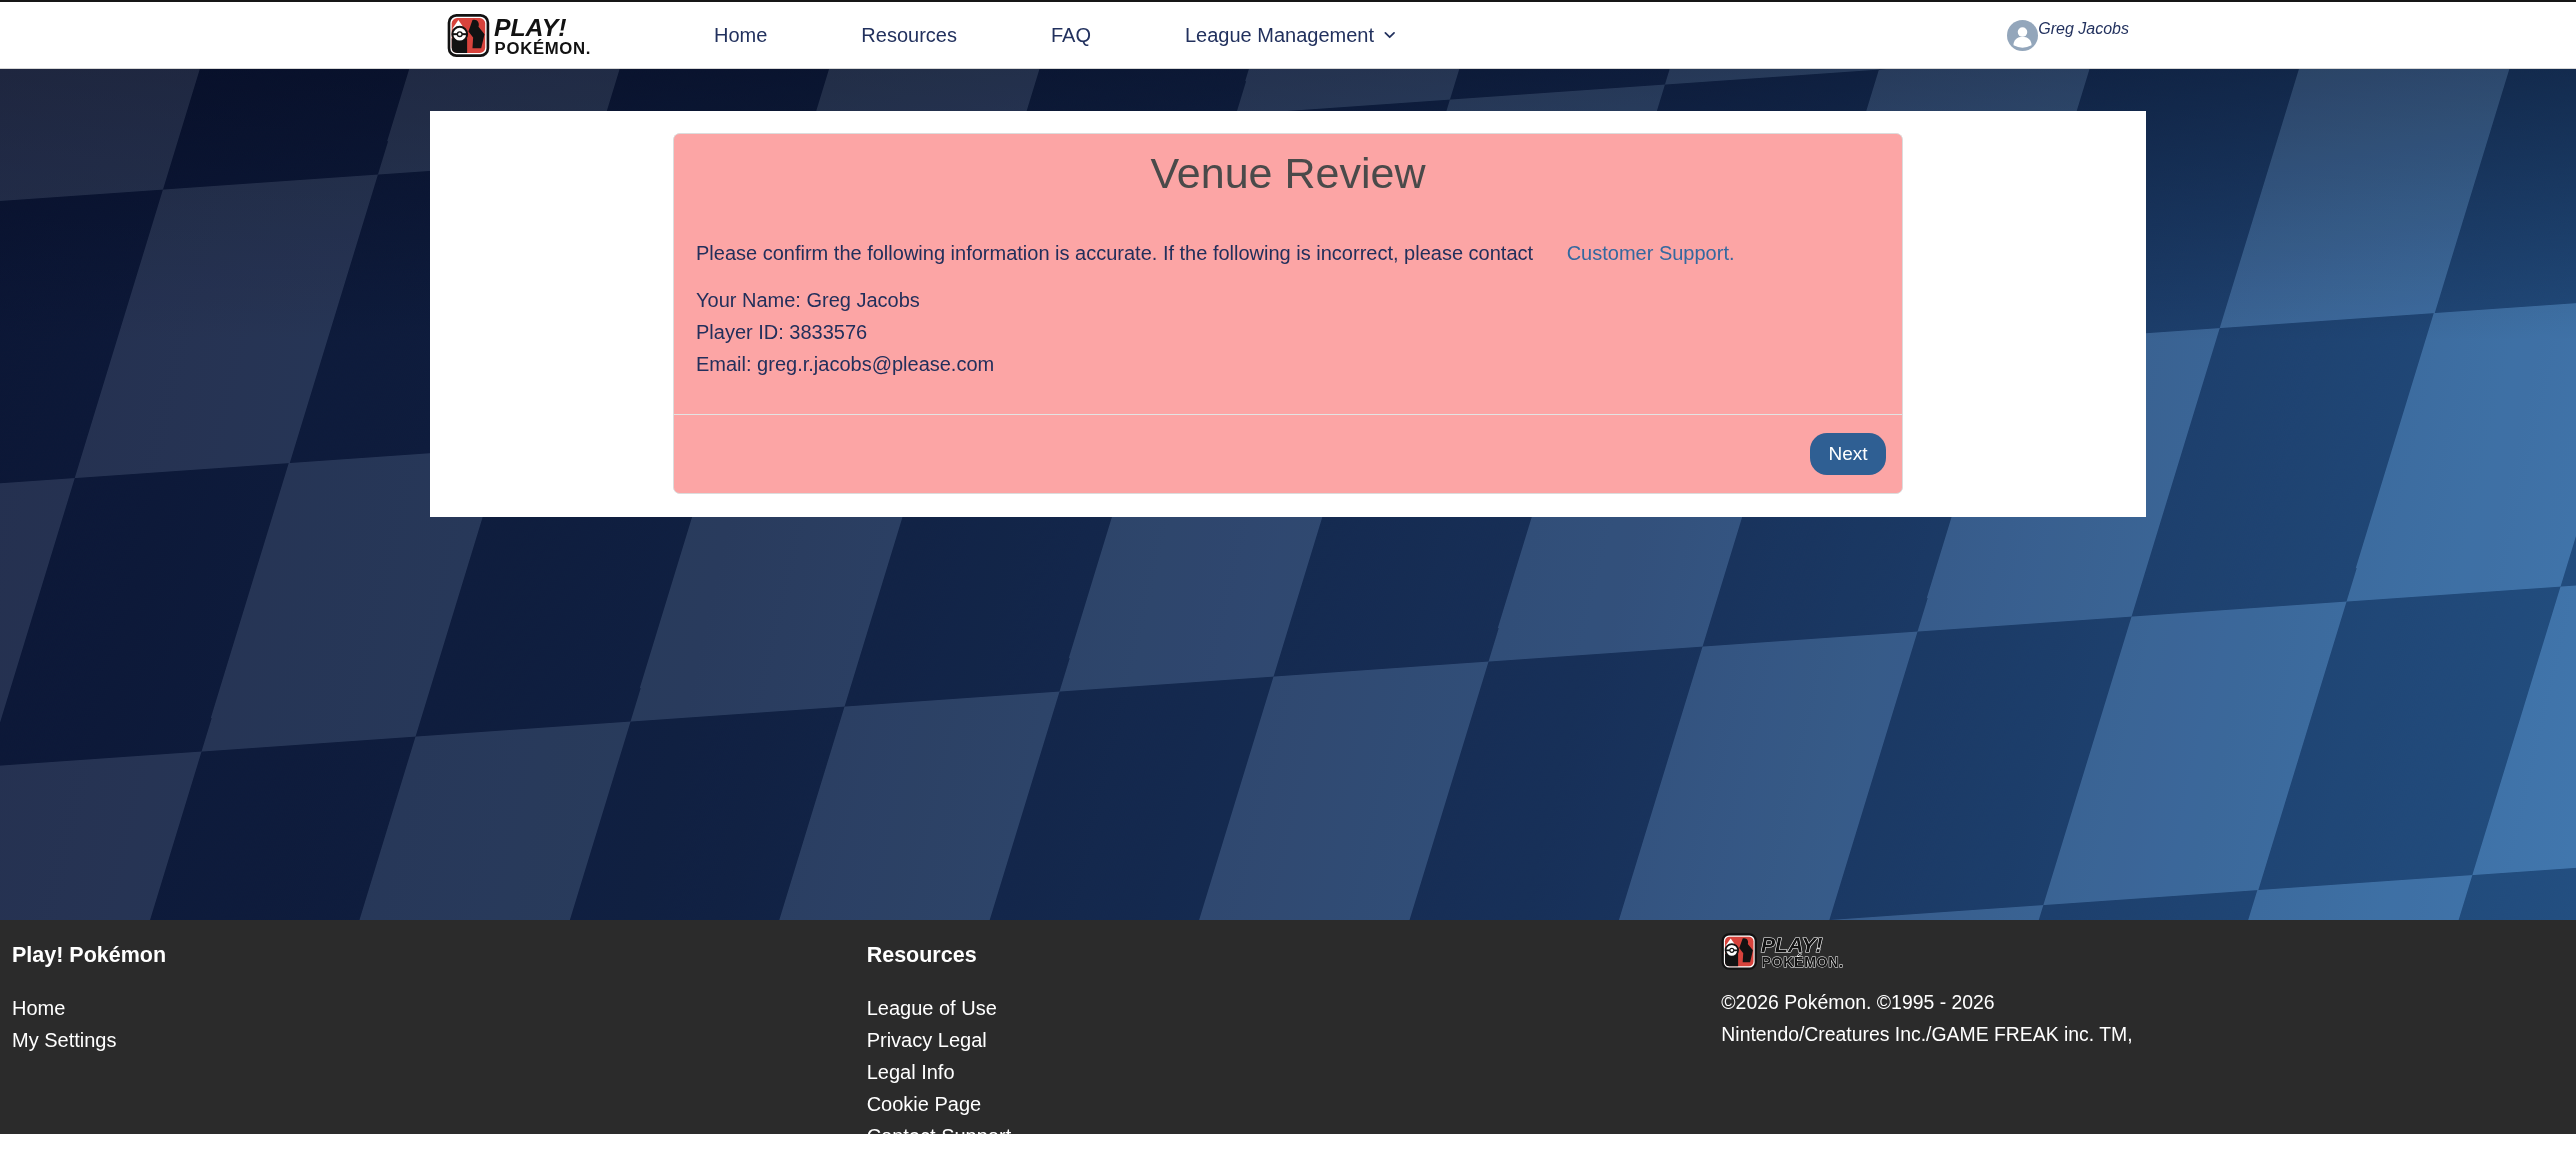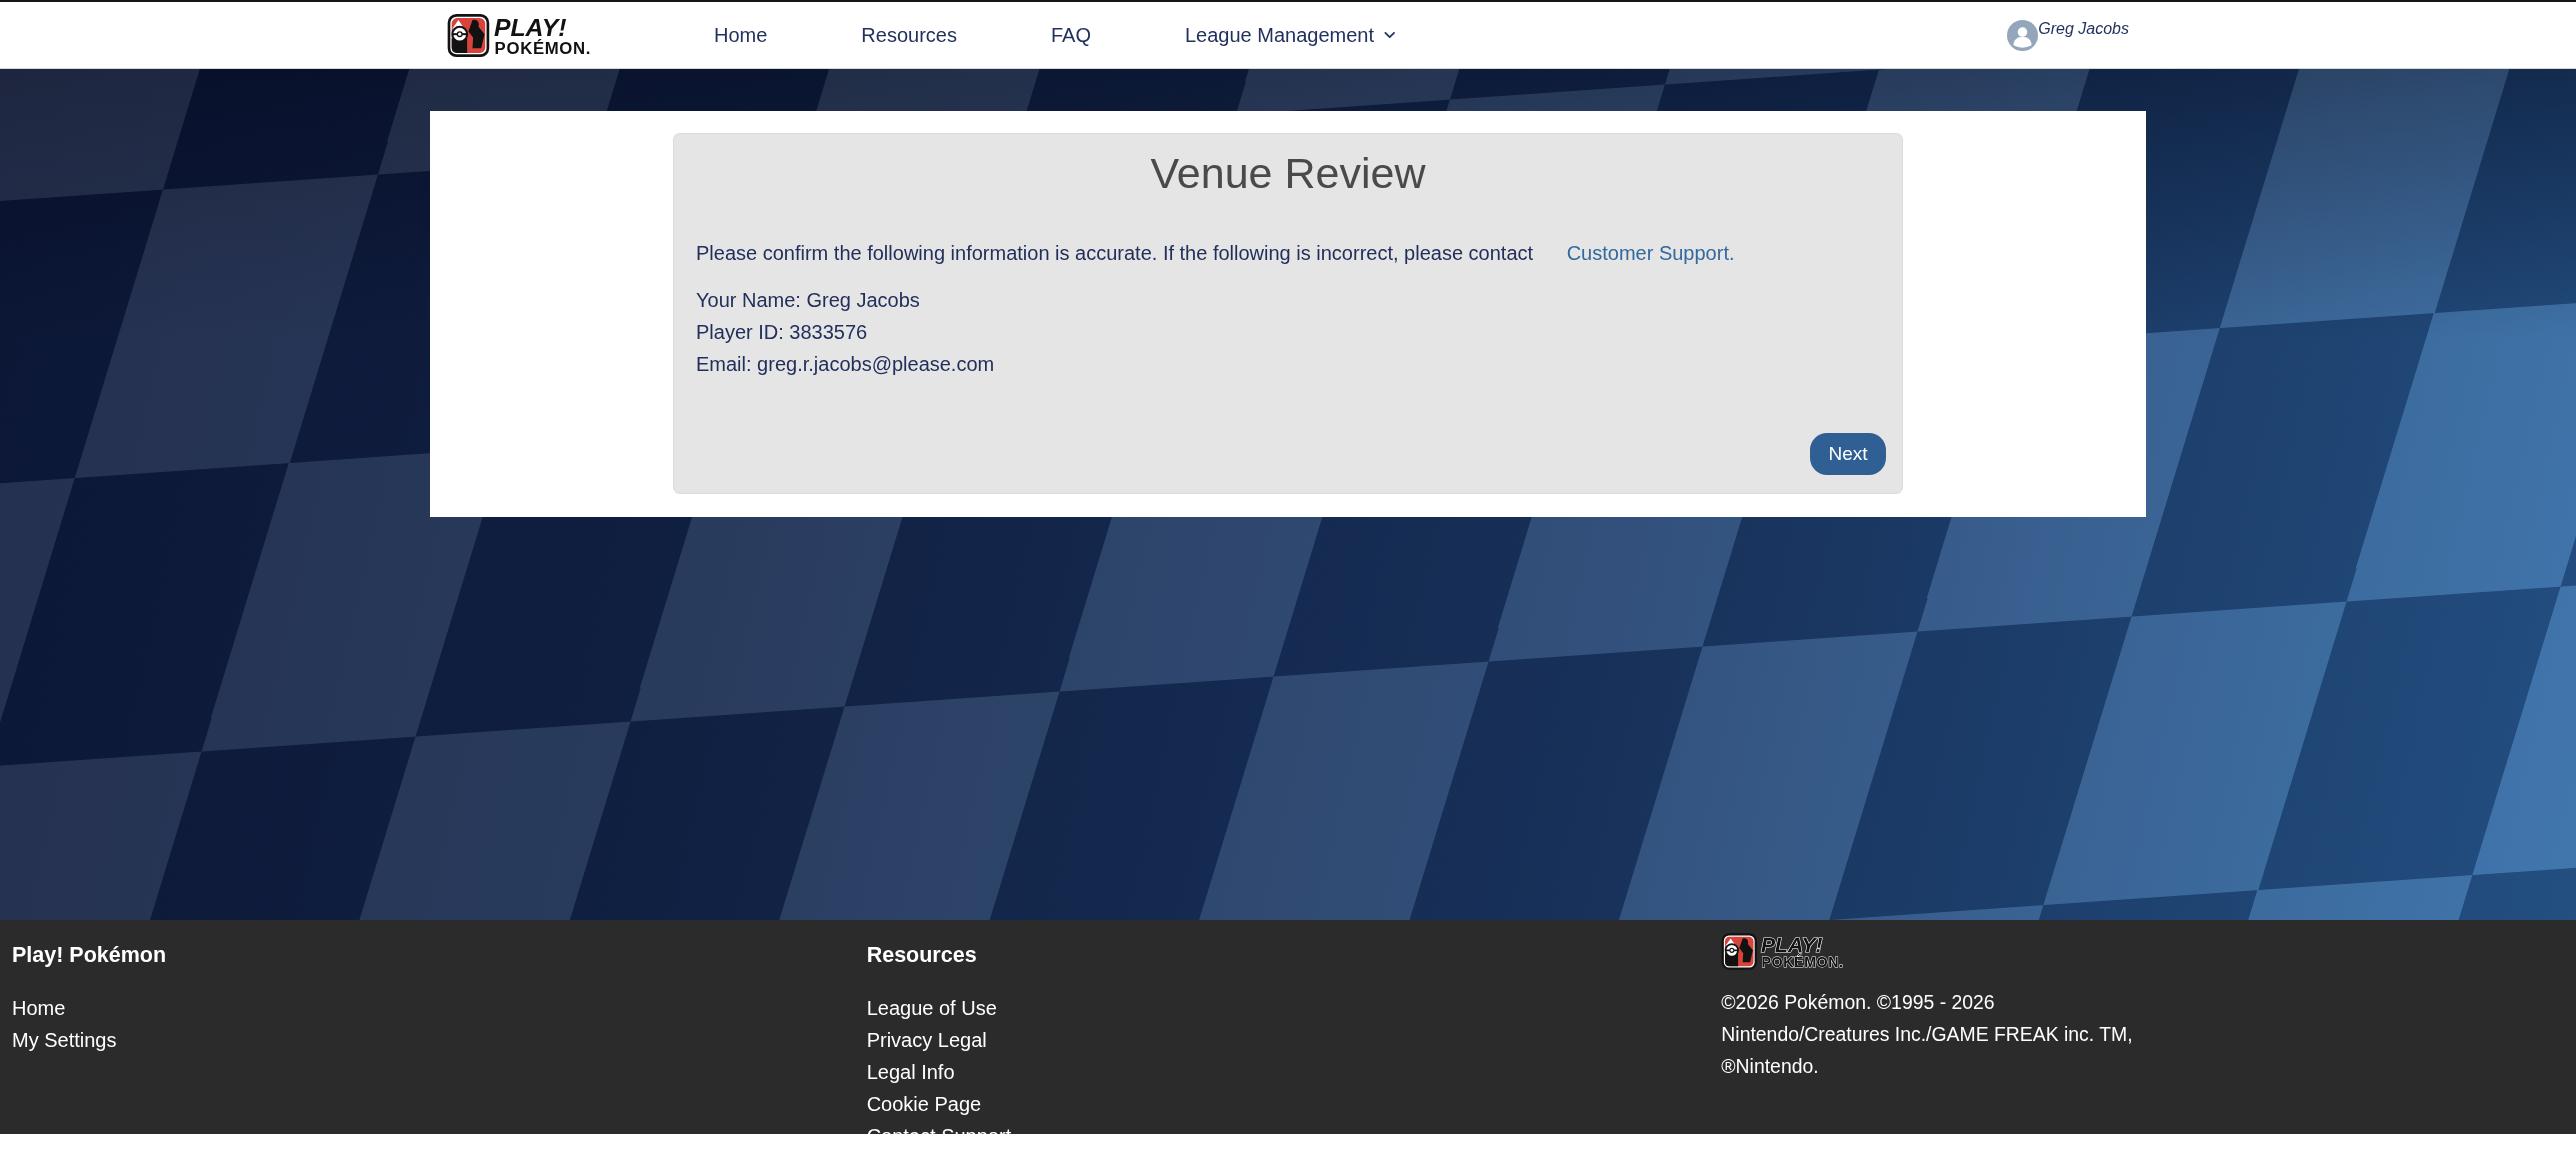--- a/index.html
+++ b/index.html
@@ -29,21 +29,21 @@
   .bg-pattern { position:absolute; inset:-30% -15%;
     background-image:repeating-conic-gradient(rgba(255,255,255,0.085) 0% 25%, rgba(3,8,32,0.28) 25% 50%);
     background-size:429px 577px;
     transform:skew(-17deg,-4deg);
   }
 
   
   .content-panel { position:absolute; left:50%; transform:translateX(-50%);
                    top:42px; width:1716px; height:406px; background:#ffffff; }
   .review-card { width:1230px; height:361px; margin:22px auto 0;
-                 border:0.7px solid #dcdcdc; border-radius:6.7px; background:#e5e5e5;
+                 border:0.7px solid #dcdcdc; border-radius:6.7px; background:#fca5a5;
                  display:flex; flex-direction:column; overflow:hidden; }
   .card-body { flex:1; padding:15.4px 22px 0; }
   .card-title { font-size:43px; line-height:1.15; font-weight:400; color:#4a4a4a;
                 text-align:center; margin-bottom:42px; }
   .intro { font-size:20px; line-height:25.5px; color:#222f5b; margin-bottom:17.4px; }
   .intro a { color:#33689f; text-decoration:none; cursor:pointer;margin-left:28px; }
   .intro .after-link { color:#33689f; }
   .info-line { font-size:20px; line-height:32px; color:#222f5b; }
   .card-footer { border-top:0.7px solid #e3e3e3; height:79px; flex:none;
                  display:flex; align-items:center; justify-content:flex-end;
@@ -167,18 +167,17 @@
         <circle cx="19" cy="30" r="11" fill="#ffffff" stroke="#121212" stroke-width="3"></circle>
         <path d="M8.5 30 h21" stroke="#121212" stroke-width="3"></path>
         <circle cx="19" cy="30" r="3.5" fill="#ffffff" stroke="#121212" stroke-width="2"></circle>
         <text x="70" y="33" font-size="37" font-weight="bold" font-style="italic" fill="#121212" stroke="#ffffff" stroke-width="2" paint-order="stroke">PLAY!</text>
         <text x="71" y="59" font-size="25" font-weight="bold" letter-spacing="1" fill="#121212" stroke="#ffffff" stroke-width="1.6" paint-order="stroke">POKÉMON.</text>
       </svg>
     </span>
     <div class="copyright">
       <div>©2026 Pokémon. ©1995 - 2026</div>
       <div>Nintendo/Creatures Inc./GAME FREAK inc. TM,</div>
-      <div>®Nintendo.</div>
     </div>
   </div>
 
 </footer>
 
 
 </body></html>

